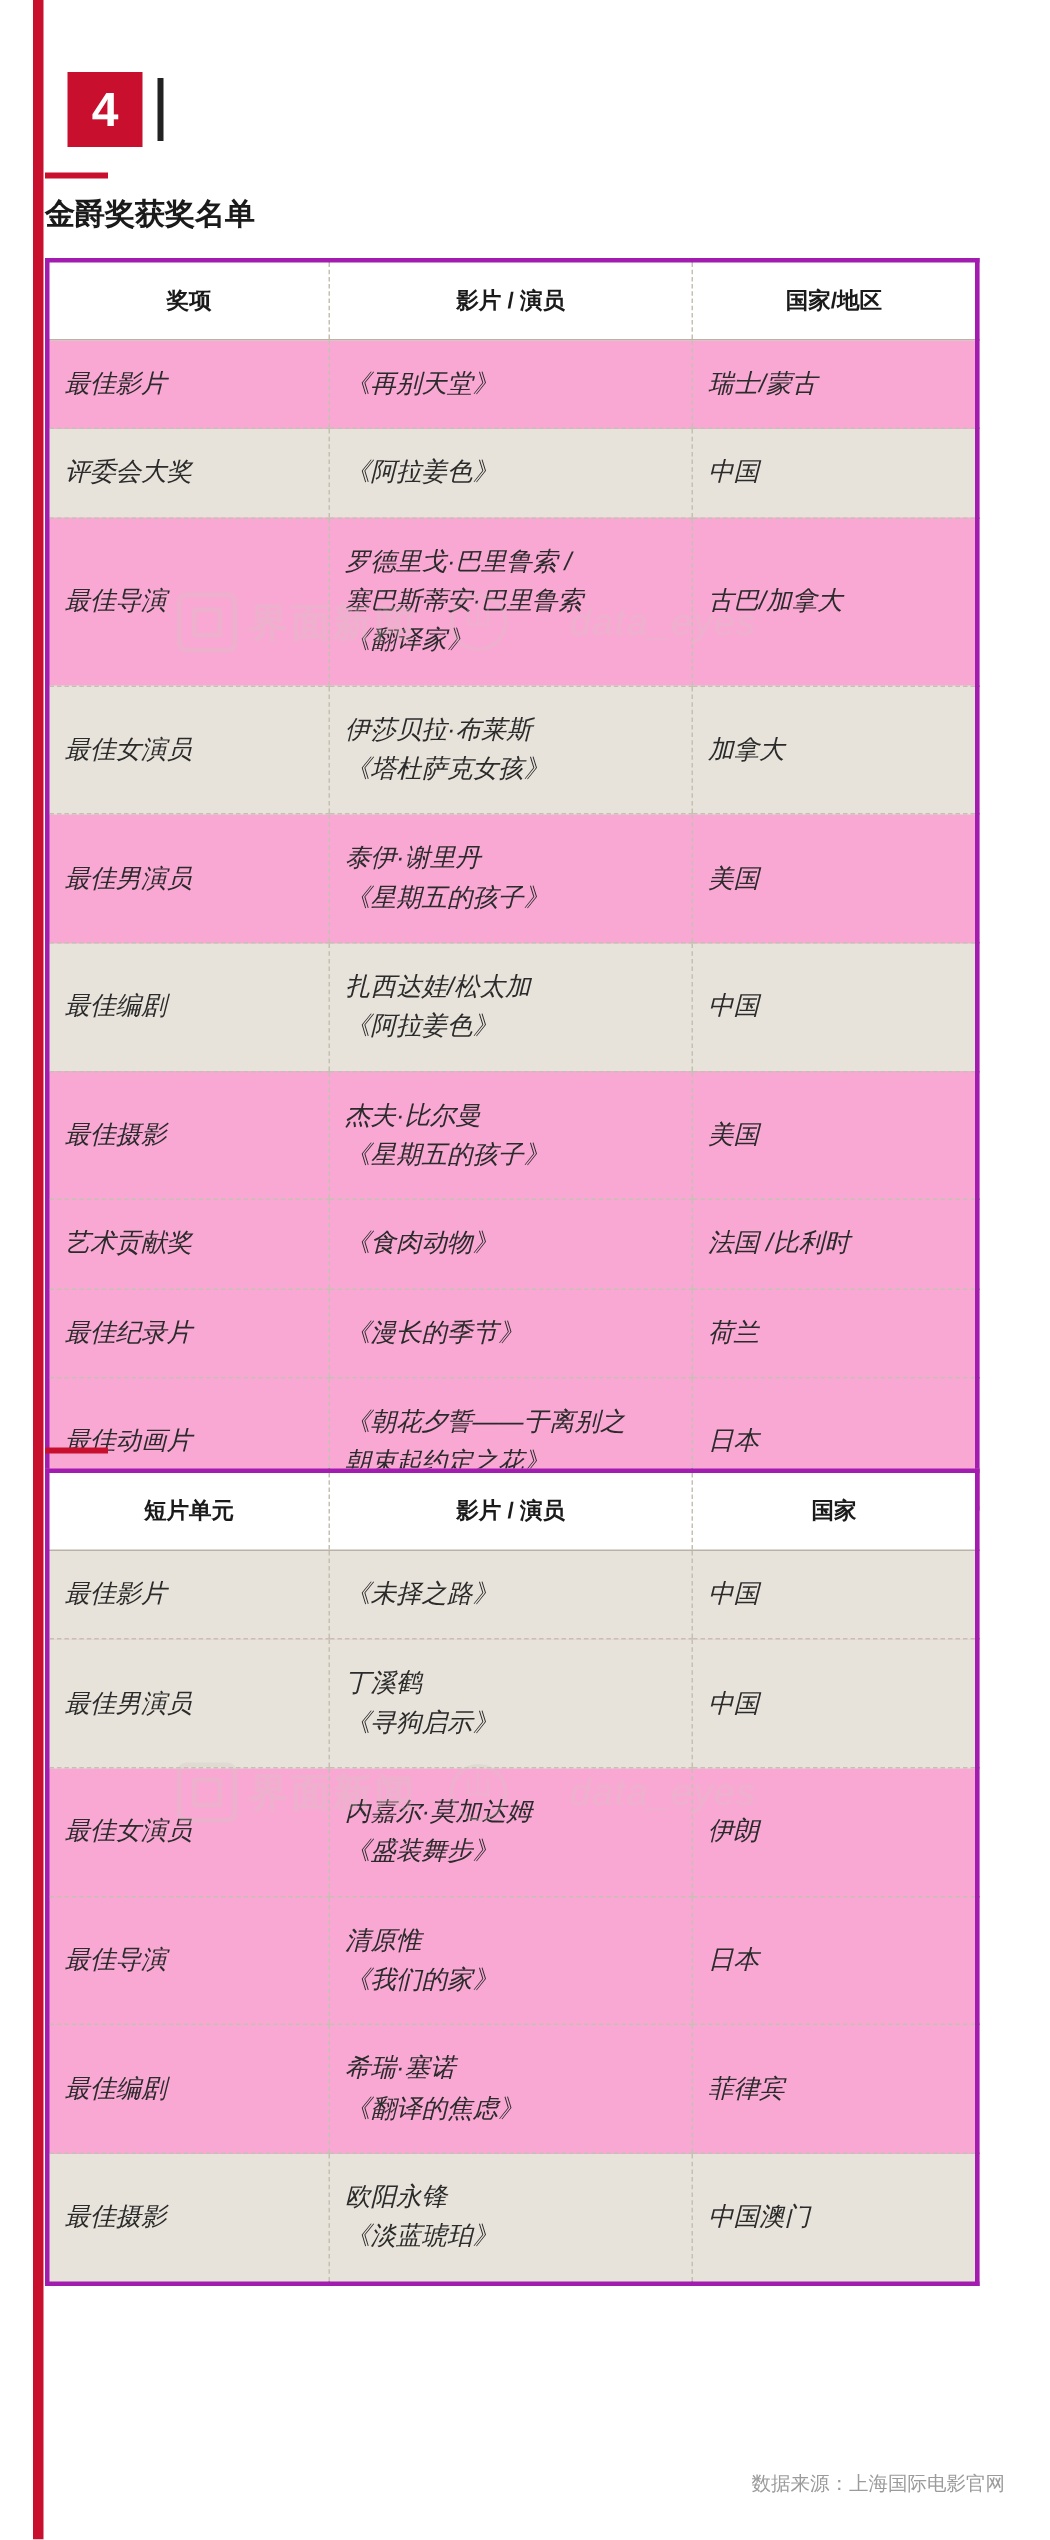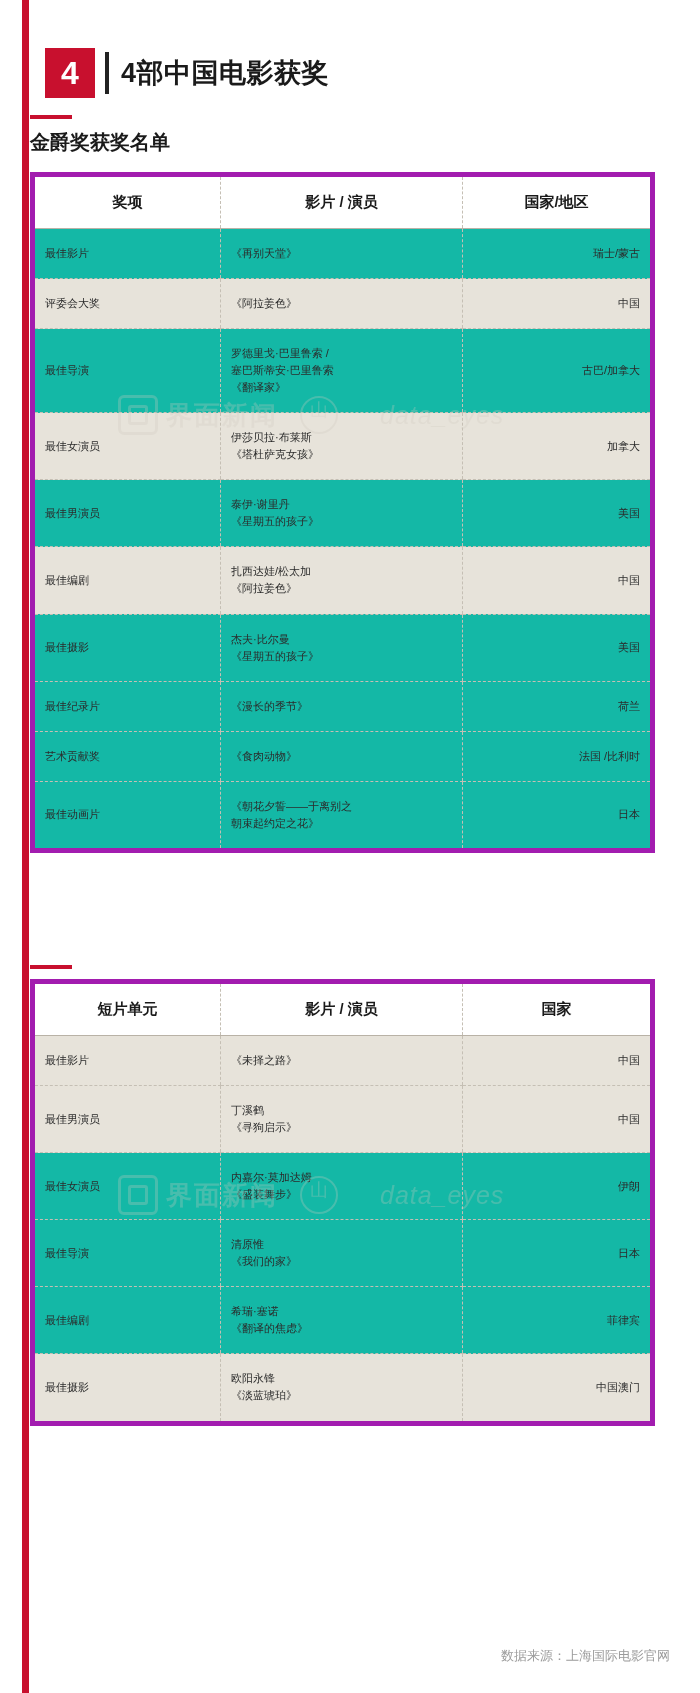--- a/index.html
+++ b/index.html
@@ -81,48 +81,49 @@
     font-weight: bold;
     color: #1a1a1a;
     margin-bottom: 16px;
   }
 
   
   table.award {
     border-collapse: collapse;
     width: 620px;
     table-layout: fixed;
-    border: 5px solid #a21caf;
-    background: #14b8a6;
+    border: 3px solid #a21caf;
+    background: #f9a8d4;
   }
   table.award col.c1 { width: 188px; }
   table.award col.c2 { width: 242px; }
   table.award col.c3 { width: 190px; }
 
   table.award th {
     font-size: 15px;
     font-weight: bold;
     color: #1a1a1a;
     text-align: center;
     padding: 16px 6px;
     border-bottom: 1px solid #b9b2a6;
     background: #ffffff;
   }
   table.award td {
-    font-size: 11px;
+    font-size: 17px;
     color: #2b2b2b;
     padding: 16px 10px;
     vertical-align: middle;
     border-bottom: 1px dashed #c5bfb4;
     line-height: 1.55;
+    font-style: italic;
   }
   table.award tr:last-child td { border-bottom: none; }
   td.col-award { text-align: left; padding-left: 22px; }
   td.col-film  { text-align: left; padding-left: 22px; border-left: 1px dashed #c5bfb4; }
-  td.col-area  { text-align: right; border-left: 1px dashed #c5bfb4; }
+  td.col-area  { text-align: left; border-left: 1px dashed #c5bfb4; }
   th.th2, th.th3 { border-left: 1px dashed #c5bfb4; }
   tr.alt td { background: #e7e3da; }
   .film-line { display: block; }
 
   
   .watermark {
     position: absolute;
     pointer-events: none;
     display: flex;
     align-items: center;
@@ -190,21 +191,20 @@
 </head>
 <body>
 
 <div class="page">
 
   <div class="left-bar"></div>
 
   <div class="header">
     <div class="num-badge">4</div>
     <div class="num-sep"></div>
-    <div class="header-title">4部中国电影获奖</div>
   </div>
 
   <div class="section" style="top:115px;">
     <div class="sec-rule"></div>
     <div class="sec-title">金爵奖获奖名单</div>
     <table class="award">
       <colgroup>
           <col class="c1">
           <col class="c2">
           <col class="c3">
@@ -266,32 +266,32 @@
         </tr>
         <tr>
           <td class="col-award">最佳摄影</td>
           <td class="col-film">
             <span class="film-line">杰夫·比尔曼</span>
             <span class="film-line">《星期五的孩子》</span>
           </td>
           <td class="col-area">美国</td>
         </tr>
         <tr>
+          <td class="col-award">艺术贡献奖</td>
+          <td class="col-film">
+            <span class="film-line">《食肉动物》</span>
+          </td>
+          <td class="col-area">法国 /比利时</td>
+        </tr>
+        <tr>
           <td class="col-award">最佳纪录片</td>
           <td class="col-film">
             <span class="film-line">《漫长的季节》</span>
           </td>
           <td class="col-area">荷兰</td>
-        </tr>
-        <tr>
-          <td class="col-award">艺术贡献奖</td>
-          <td class="col-film">
-            <span class="film-line">《食肉动物》</span>
-          </td>
-          <td class="col-area">法国 /比利时</td>
         </tr>
         <tr>
           <td class="col-award">最佳动画片</td>
           <td class="col-film">
             <span class="film-line">《朝花夕誓——于离别之</span>
             <span class="film-line">朝束起约定之花》</span>
           </td>
           <td class="col-area">日本</td>
         </tr>
       </tbody>

